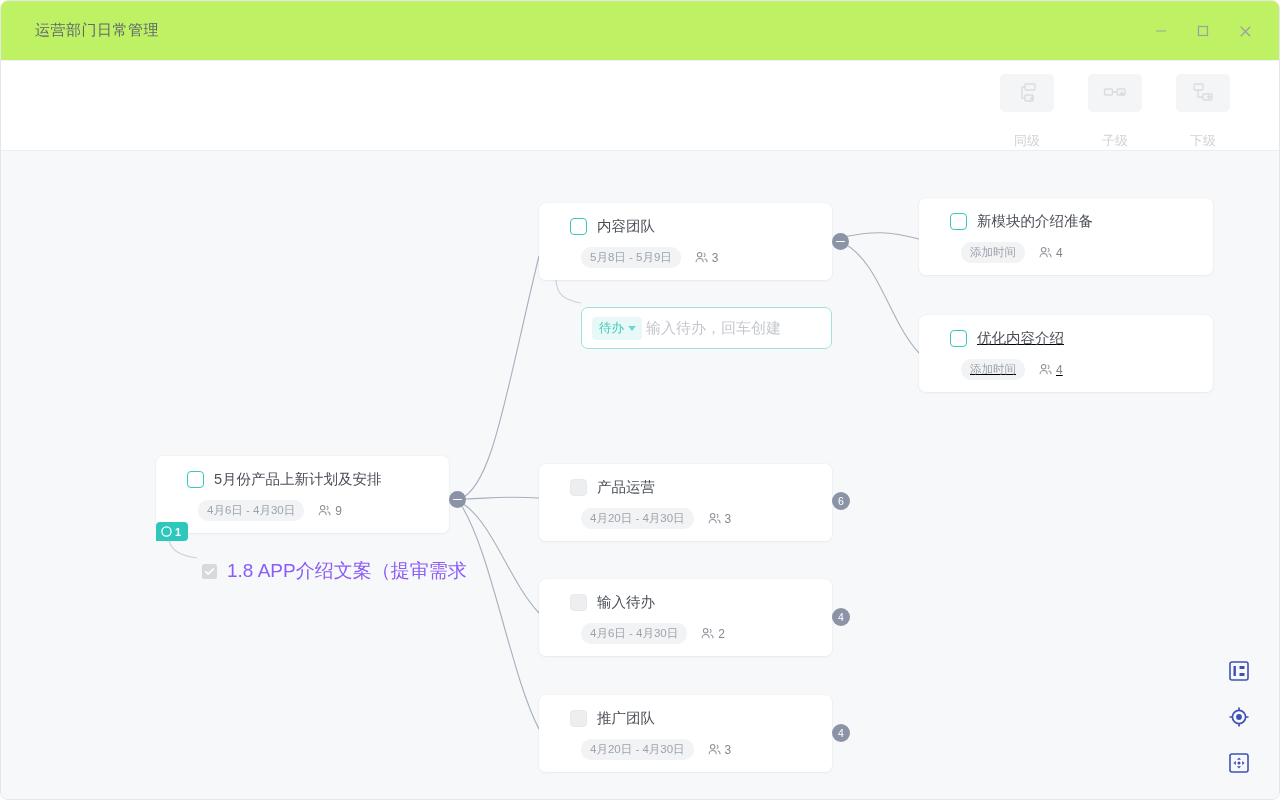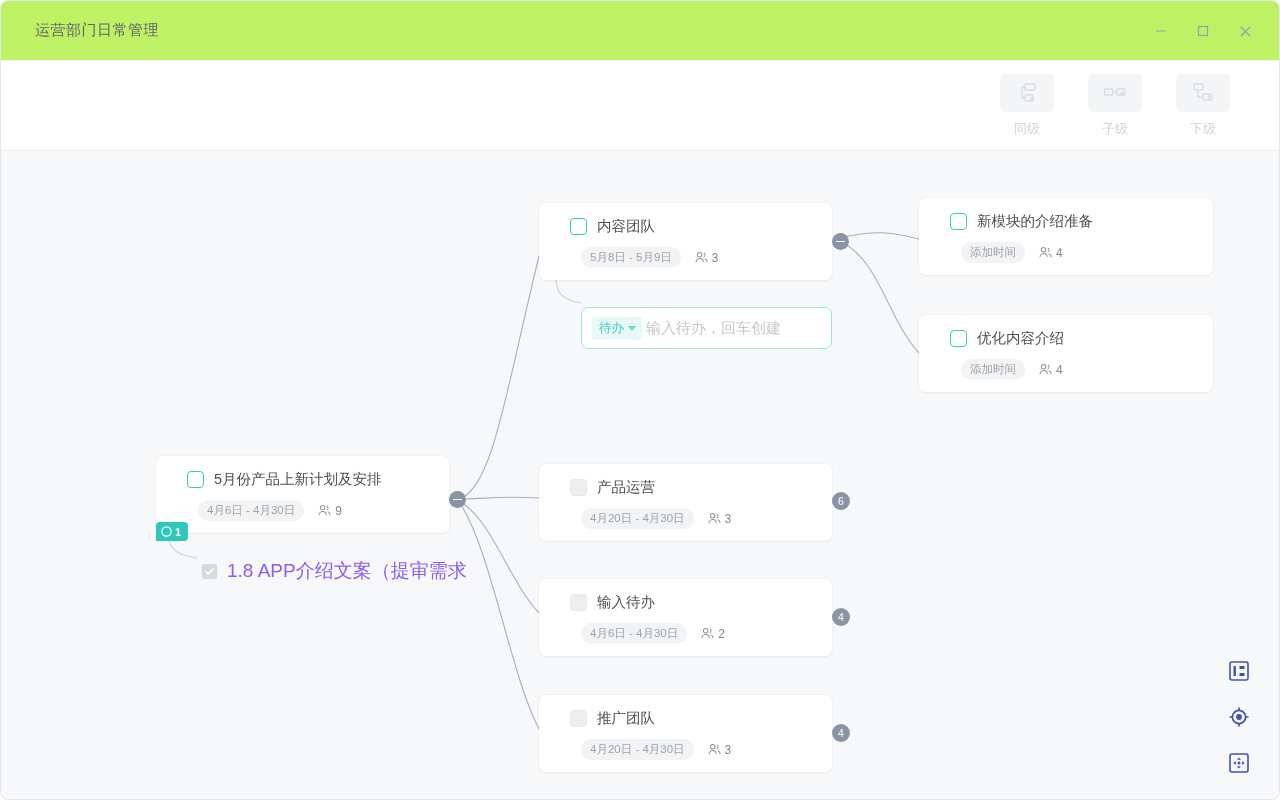--- a/index.html
+++ b/index.html
@@ -62,21 +62,21 @@
     cursor: default;
   }
   .tool-icon-box {
     width: 54px; height: 38px;
     background: #f4f5f7;
     border-radius: 5px;
     display: flex; align-items: center; justify-content: center;
   }
   .tool-icon-box svg { display: block; }
   .tool-label {
-    margin-top: 8px;
+    margin-top: 20px;
     font-size: 13px;
     color: #cfd2d6;
   }
 
   
   .canvas {
     position: absolute; top: 150px; left: 0;
     width: 1280px; height: 650px;
     background: #f7f8fa;
     overflow: hidden;
@@ -126,21 +126,21 @@
   }
   .members svg { margin-right: 3px; display: block; }
 
   
   #node-root { left: 155px; top: 305px; width: 293px; }
   #node-content { left: 538px; top: 52px; width: 293px; }
   #node-product { left: 538px; top: 313px; width: 293px; }
   #node-website { left: 538px; top: 428px; width: 293px; }
   #node-promo   { left: 538px; top: 544px; width: 293px; }
   #node-newmod  { left: 918px; top: 47px; width: 294px; }
-  #node-optimize{ left: 918px; top: 164px; width: 294px; }
+  #node-optimize{ left: 918px; top: 164px; width: 294px; text-decoration: underline; }
 
   
   .comment-badge {
     position: absolute;
     left: 0px; top: 66px;
     background: #2dc8bb;
     color: #ffffff;
     border-radius: 4px 4px 4px 0;
     height: 19px;
     padding: 0 7px 0 5px;

